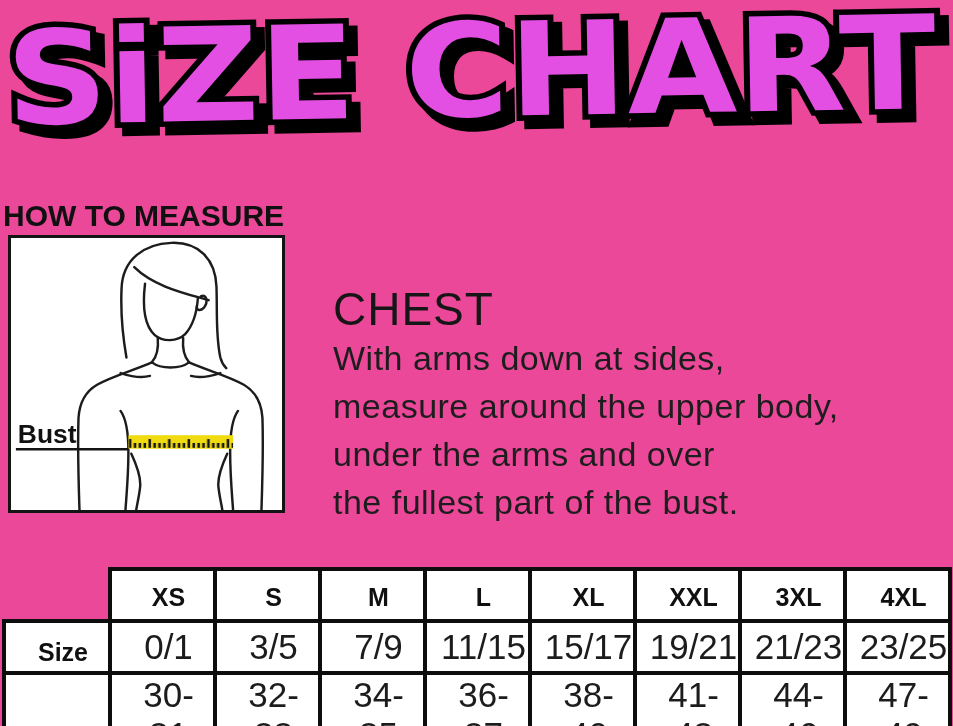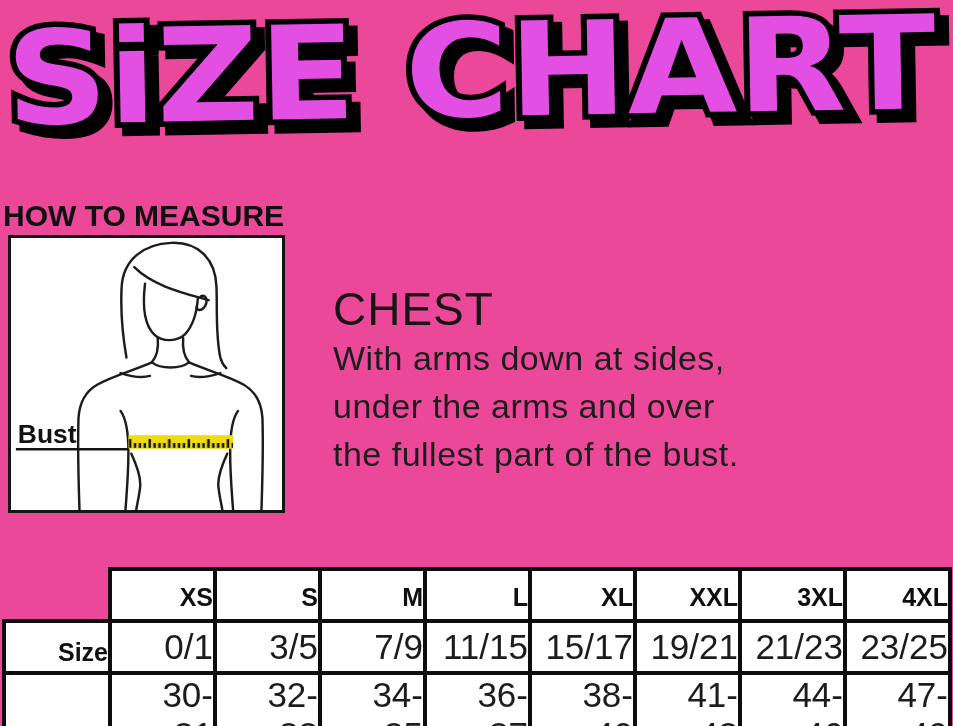--- a/index.html
+++ b/index.html
@@ -32,21 +32,21 @@
   .chest-heading { font-size:46px; line-height:50px; letter-spacing:1px; color:#161616; }
   .chest-line { font-size:34px; line-height:48px; letter-spacing:0.5px; color:#1d1d1d; white-space:nowrap; }
 
   
   .size-table {
     position:absolute; left:2px; top:567px;
     border-collapse:collapse; table-layout:fixed;
   }
   .size-table th, .size-table td {
     border:4px solid #0d0d0d; background:#fff;
-    vertical-align:bottom; text-align:right;
+    vertical-align:bottom; text-align:center;
     padding:0 0 4px 12px; overflow:hidden;
   }
   .size-table .corner { border:none; background:transparent; }
   .size-table th { font-size:25px; font-weight:bold; padding-bottom:7px; color:#101010; }
   .row-label { font-size:25px; font-weight:bold; padding-left:10px; color:#101010; }
   .val { font-size:35px; font-weight:normal; color:#1c1c1c; }
   tr.hdr-row { height:52px; }
   tr.size-row { height:52px; }
   tr.bust-row { height:55px; }
 </style>
@@ -105,20 +105,21 @@
       <rect x="120" y="203" width="107" height="14" fill="url(#tickp)"></rect>
 
       <text x="7" y="211" font-family="'Liberation Sans', sans-serif" font-size="27" font-weight="bold" fill="#111">Bust</text>
       <line x1="5" y1="217.5" x2="120" y2="217.5" stroke="#141414" stroke-width="2.5"></line>
     </svg>
   </div>
 
   <div class="chest-block">
     <div class="chest-heading">CHEST</div>
     <div class="chest-line">With arms down at sides,</div>
+    <div class="chest-line">measure around the upper body,</div>
     <div class="chest-line">under the arms and over</div>
     <div class="chest-line">the fullest part of the bust.</div>
   </div>
 
   <table class="size-table">
     <colgroup>
       <col style="width:106px">
         <col style="width:105px">
         <col style="width:105px">
       <col style="width:105px">

